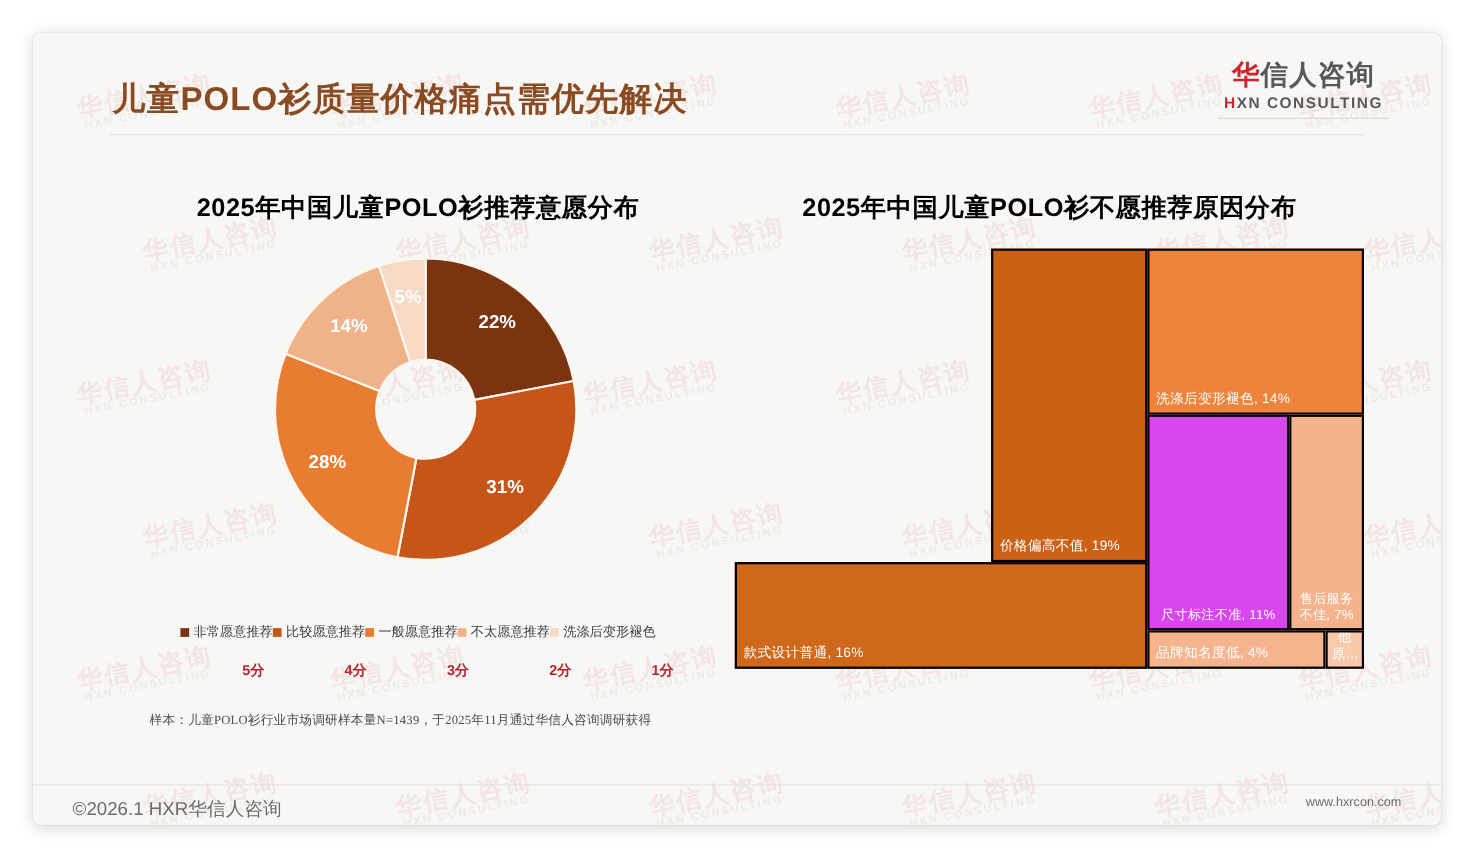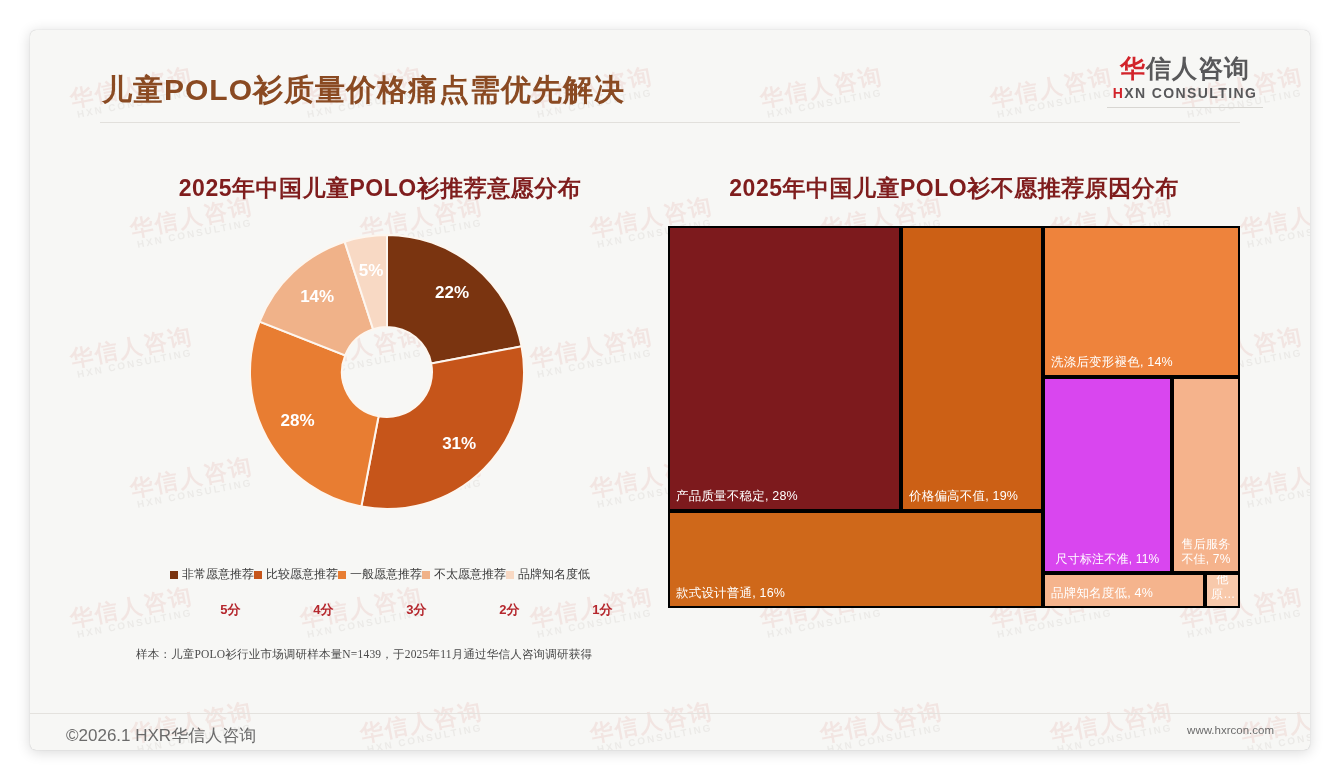--- a/index.html
+++ b/index.html
@@ -123,21 +123,21 @@
     left: 638px;
     top: 125px;
     width: 572px;
     height: 555px;
     z-index: 5;
   }
   .chart-title {
     text-align: center;
     font-size: 23px;
     font-weight: 700;
-    color: #7f1d1d;
+    color: #000000;
     letter-spacing: 0.5px;
     margin-top: 18px;
   }
 
   
   .donut-wrap {
     position: relative;
     width: 560px;
     height: 360px;
     margin-top: 6px;
@@ -449,39 +449,36 @@
           <div class="legend-item">
             <span class="legend-swatch" style="background: rgb(232, 125, 50);"></span>
             <span>一般愿意推荐</span>
           </div>
           <div class="legend-item">
             <span class="legend-swatch" style="background: rgb(240, 178, 137);"></span>
             <span>不太愿意推荐</span>
           </div>
           <div class="legend-item">
             <span class="legend-swatch" style="background: rgb(248, 217, 196);"></span>
-            <span>品牌知名度低</span>
+            <span>洗涤后变形褪色</span>
           </div>
         </div>
       <div class="score-row" id="score-row">
           <div class="score-cell" style="color: rgb(181, 39, 45);">5分</div>
           <div class="score-cell" style="color: rgb(181, 39, 45);">4分</div>
           <div class="score-cell" style="color: rgb(181, 39, 45);">3分</div>
           <div class="score-cell" style="color: rgb(181, 39, 45);">2分</div>
           <div class="score-cell" style="color: rgb(181, 39, 45);">1分</div>
         </div>
       <div class="sample-note">样本：儿童POLO衫行业市场调研样本量N=1439，于2025年11月通过华信人咨询调研获得</div>
     </div>
 
     <div class="panel-right">
       <div class="chart-title">2025年中国儿童POLO衫不愿推荐原因分布</div>
       <div class="treemap" id="treemap">
-          <div class="tm-cell" style="left: 0px; top: 0px; width: 233px; height: 285px; background: rgb(125, 26, 29);">
-            <div class="tm-label">产品质量不稳定, 28%</div>
-          </div>
           <div class="tm-cell" style="left: 233px; top: 0px; width: 142px; height: 285px; background: rgb(204, 96, 21);">
             <div class="tm-label">价格偏高不值, 19%</div>
           </div>
           <div class="tm-cell" style="left: 0px; top: 285px; width: 375px; height: 97px; background: rgb(207, 104, 26);">
             <div class="tm-label">款式设计普通, 16%</div>
           </div>
           <div class="tm-cell" style="left: 375px; top: 0px; width: 197px; height: 151px; background: rgb(238, 131, 60);">
             <div class="tm-label">洗涤后变形褪色, 14%</div>
           </div>
           <div class="tm-cell" style="left: 375px; top: 151px; width: 129px; height: 196px; background: #d946ef;">

